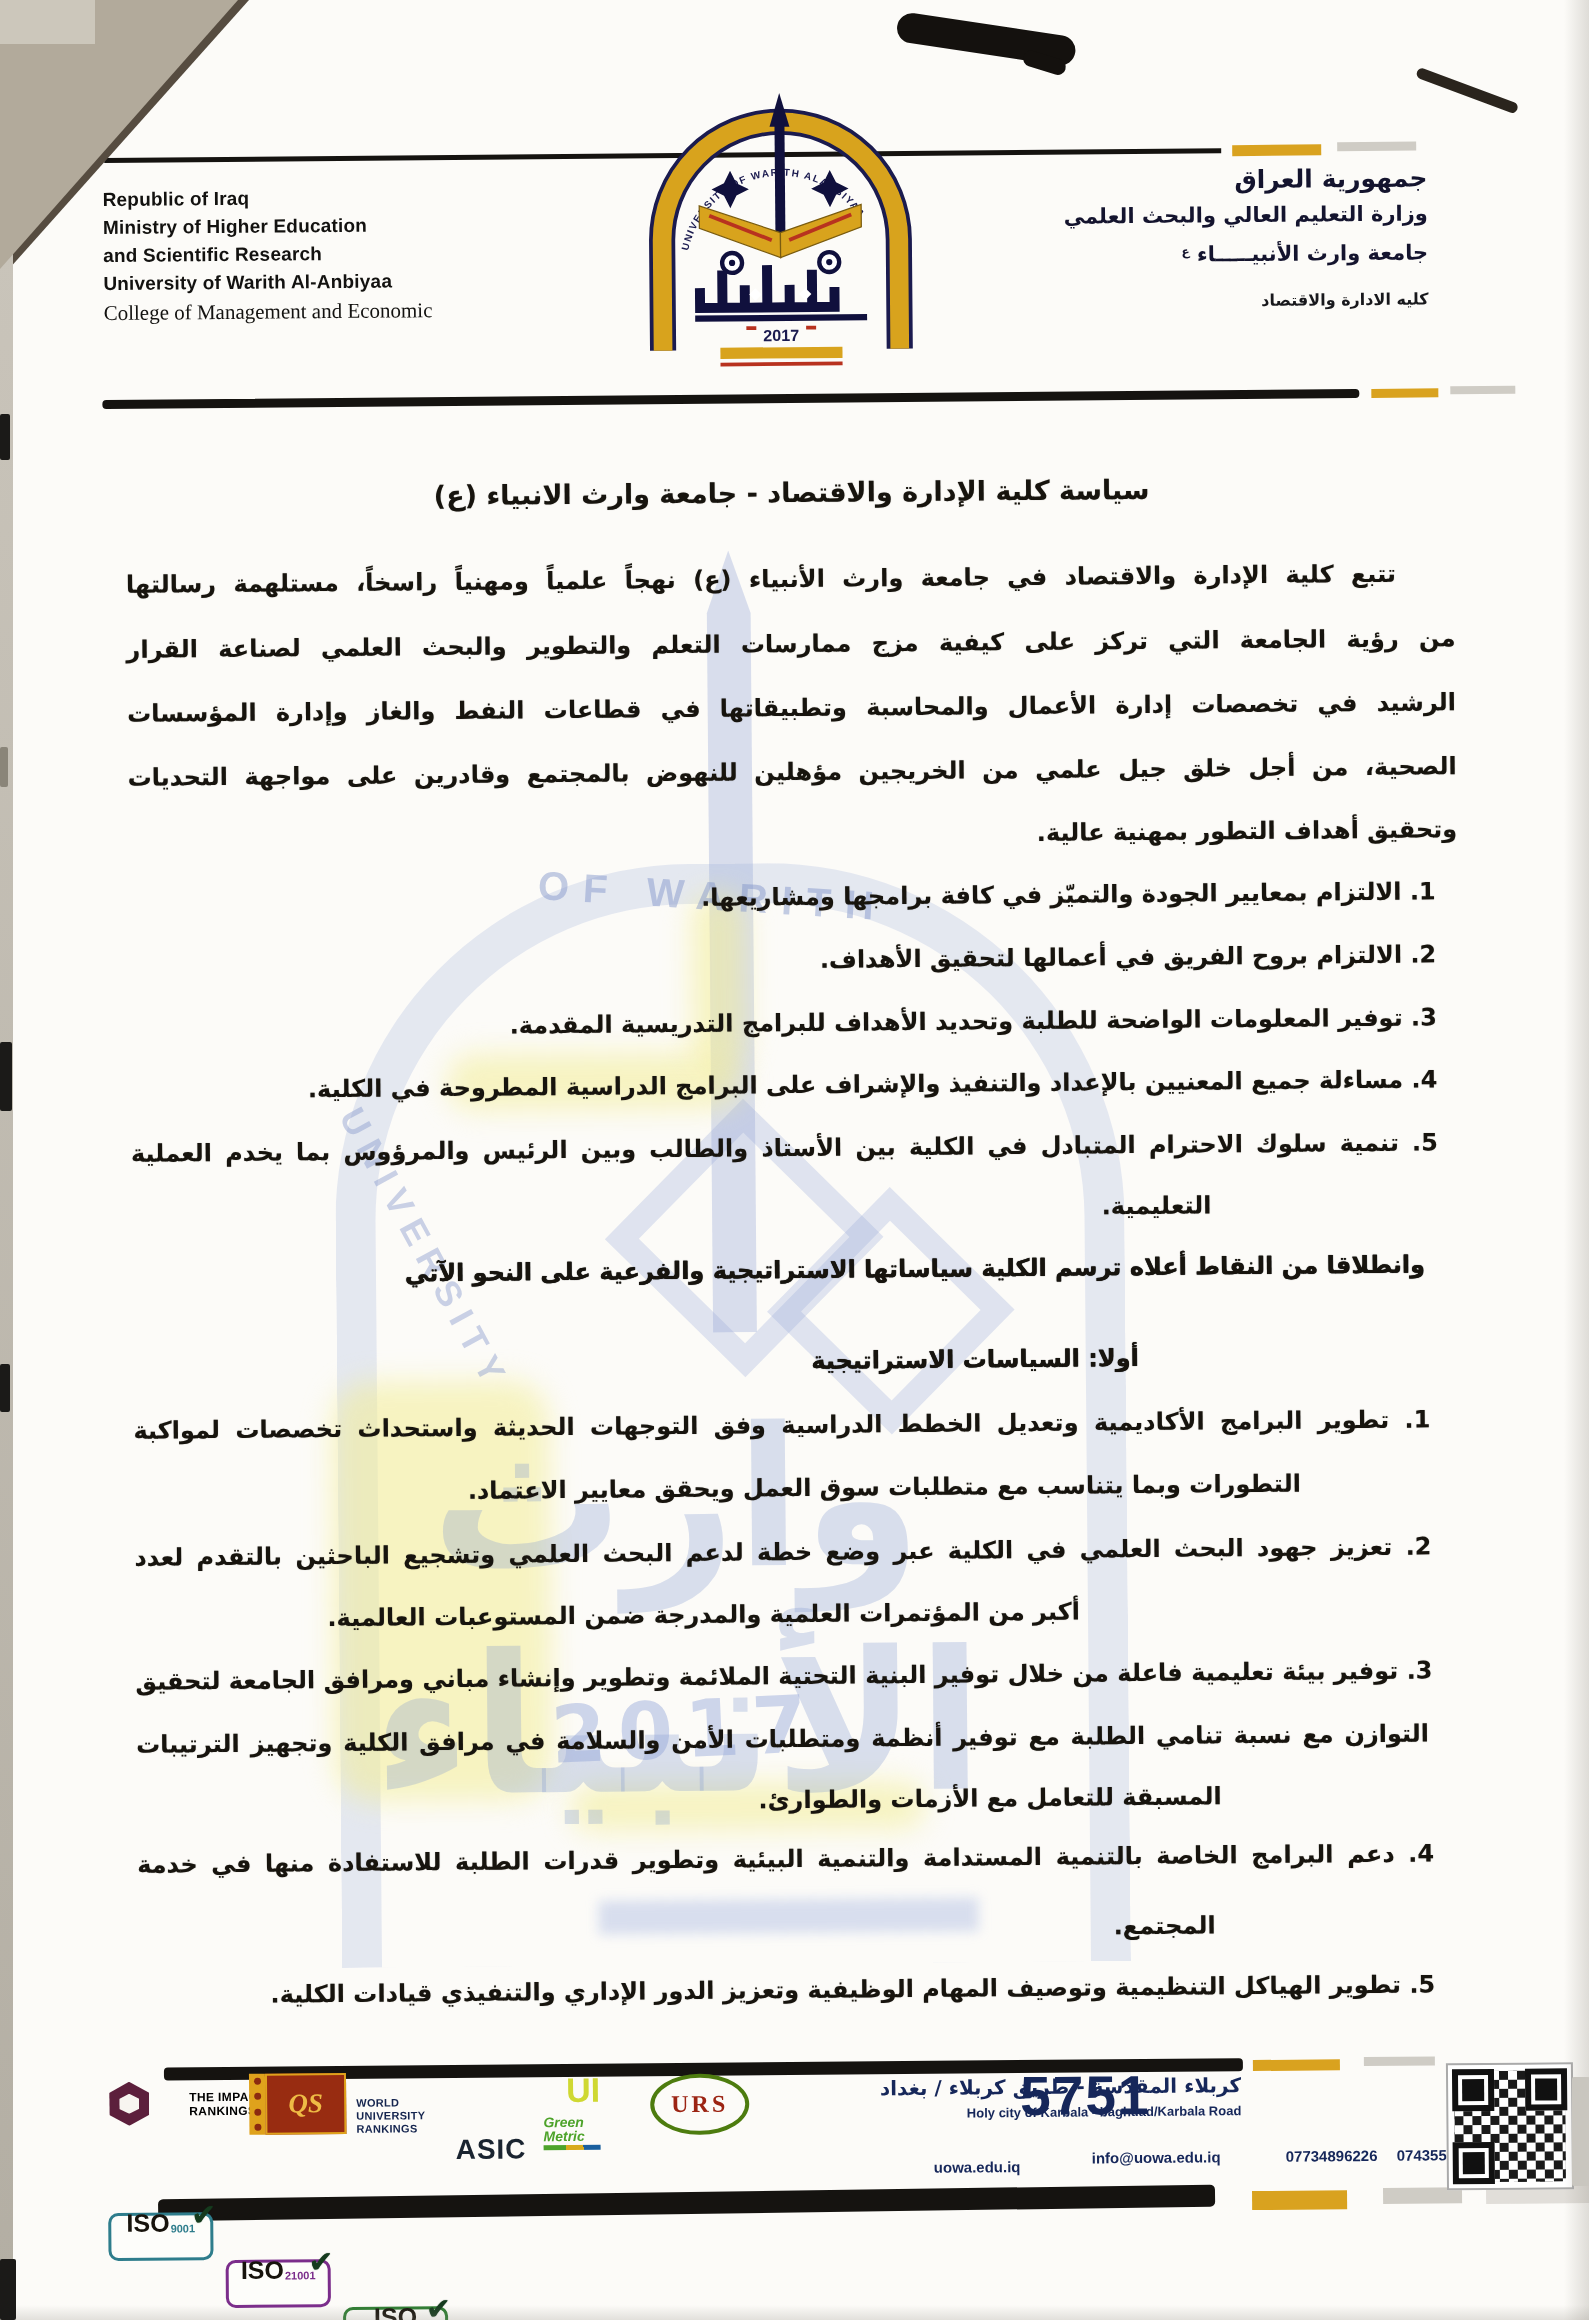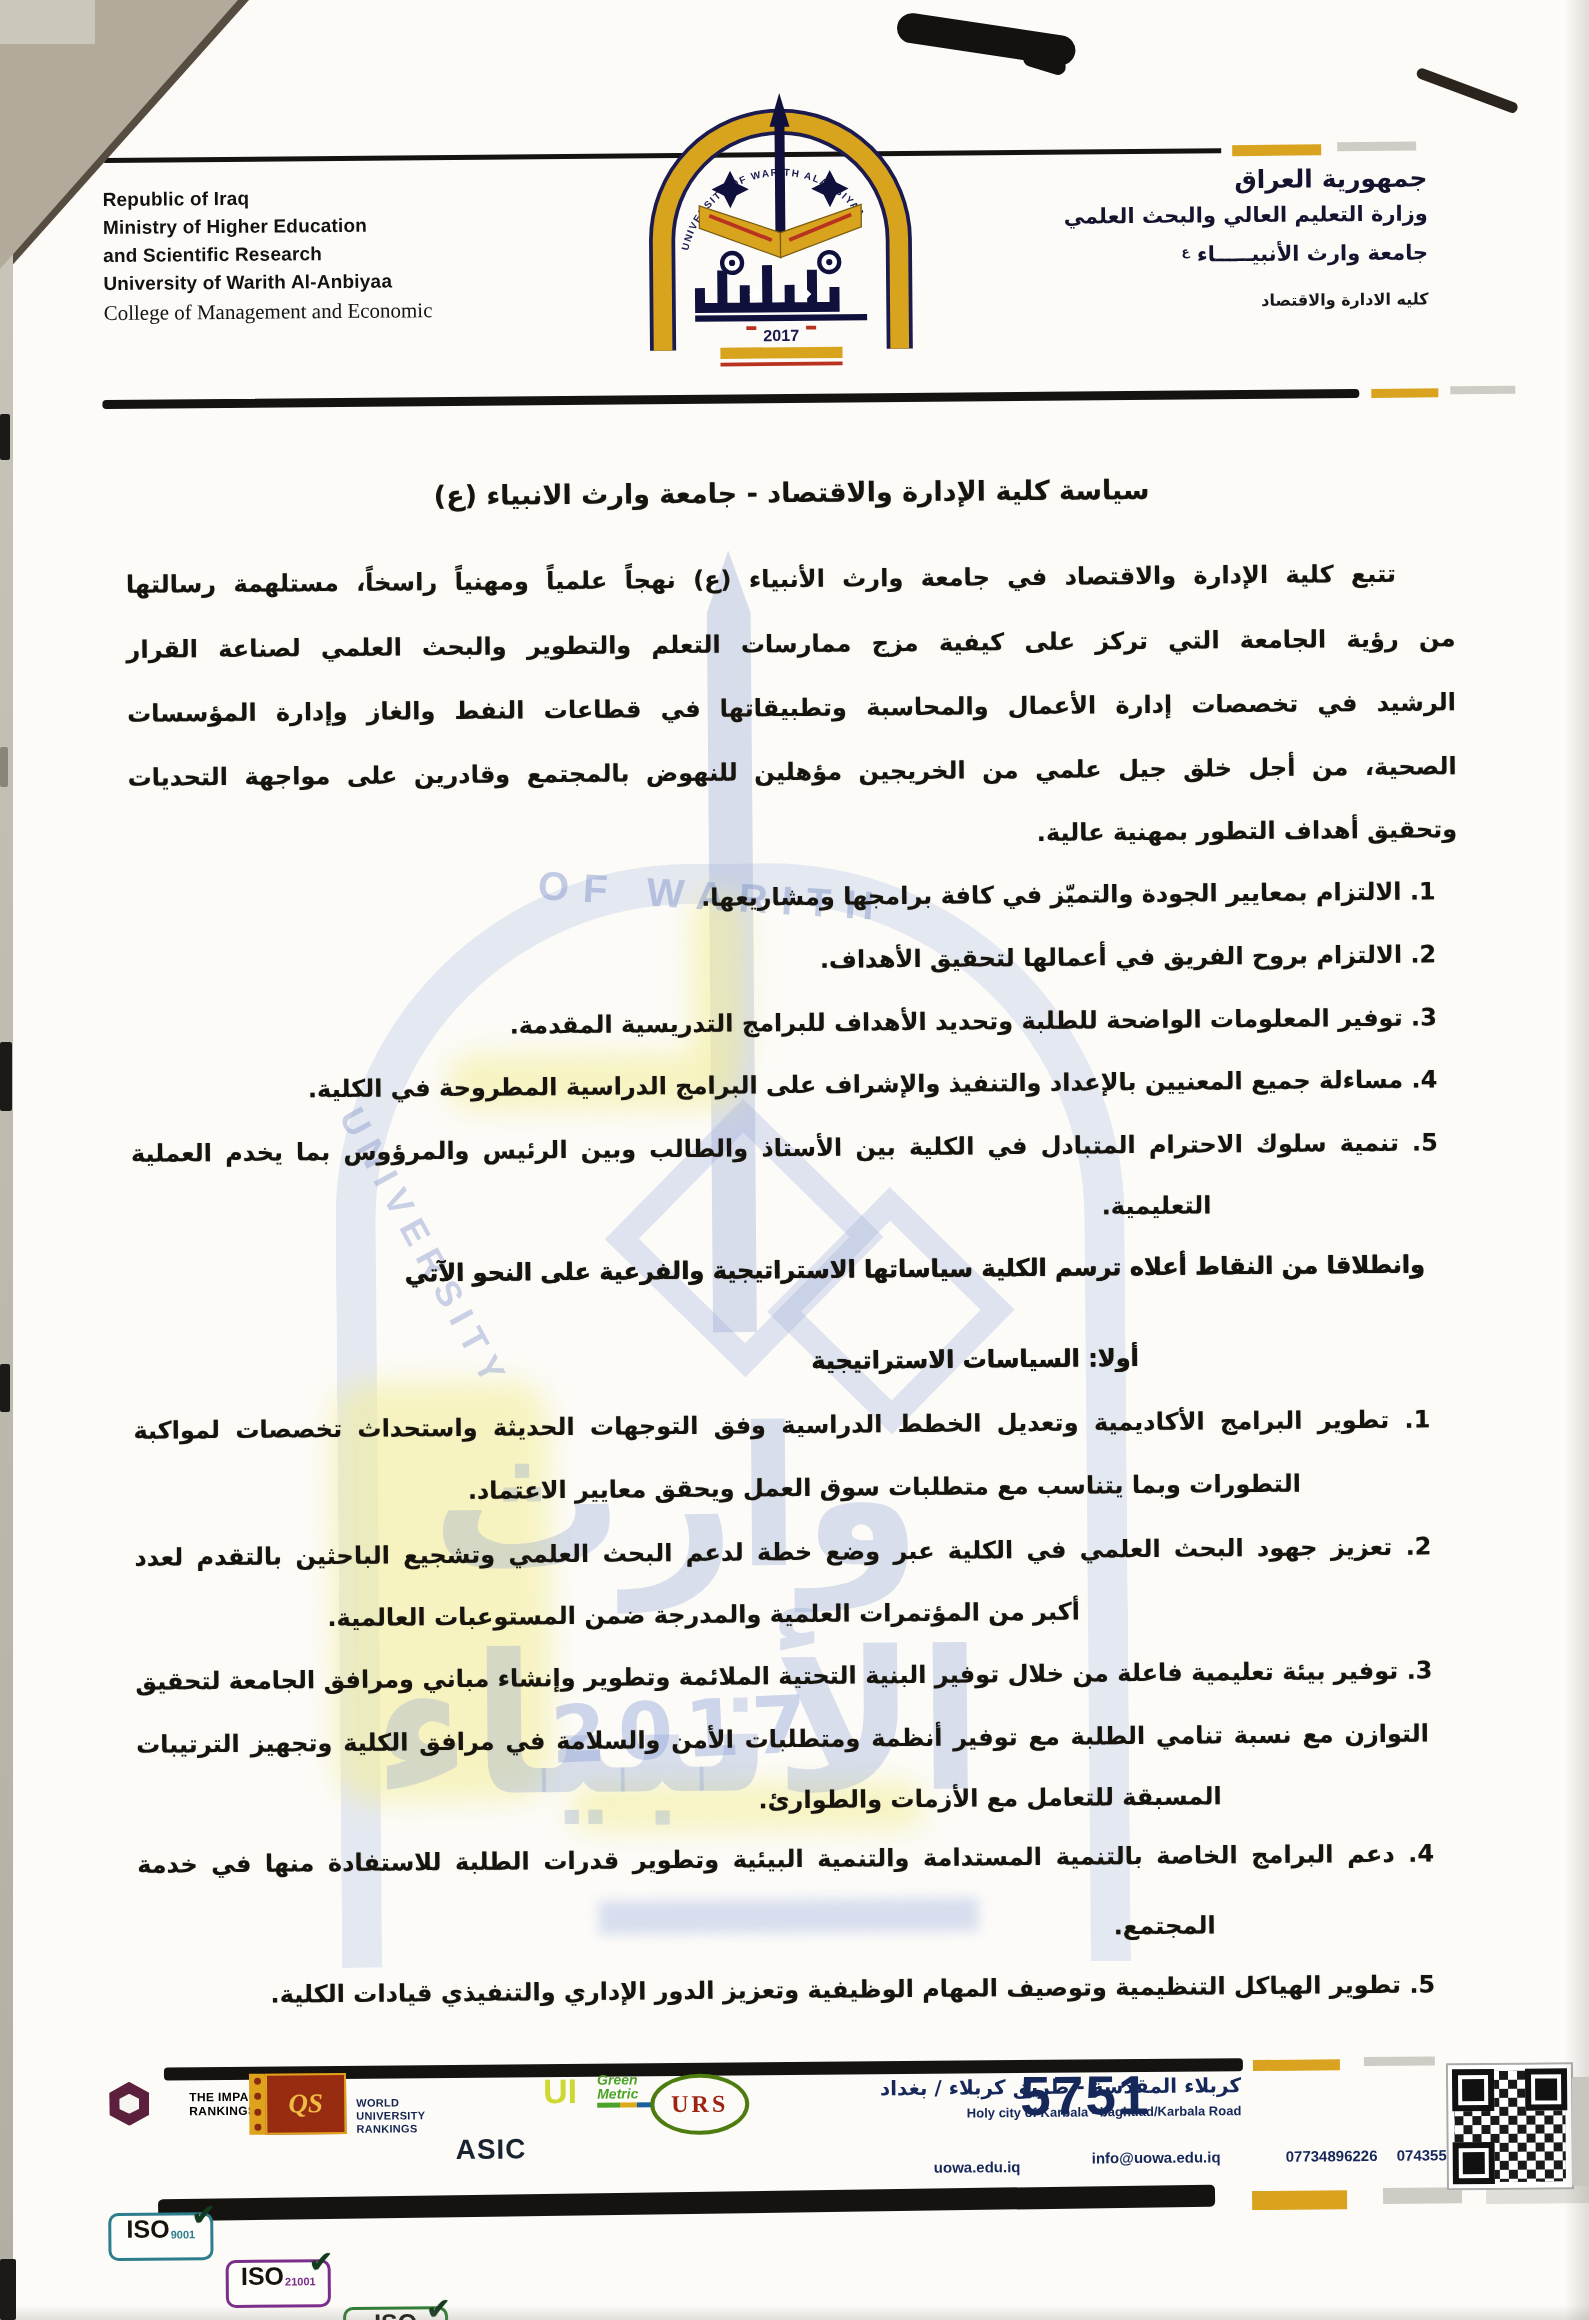--- a/index.html
+++ b/index.html
@@ -84,30 +84,30 @@
     clip-path:polygon(50% 0,100% 25%,100% 75%,50% 100%,0 75%,0 25%);}
   .impact-txt{font:700 12px "Liberation Sans",sans-serif;color:#000000;line-height:14px;letter-spacing:0.4px;margin-left:32px;}
   .qs-badge{width:97px;height:61px;display:flex;}
   .qs-strip{width:16px;height:100%;background:#dfa21c;display:flex;flex-direction:column;
     justify-content:space-around;align-items:center;}
   .qs-strip i{width:7px;height:7px;border-radius:50%;background:#8c2a10;}
   .qs-main{flex:1;background:#982c11;border:2px solid #dfa21c;display:flex;align-items:center;
     justify-content:center;font:700 italic 27px "Liberation Serif",serif;color:#eebb45;}
   .wur-txt{font:700 11px "Liberation Sans",sans-serif;color:#15254f;line-height:13px;letter-spacing:0.3px;margin-top:16px;}
   .asic{font:700 28px "Liberation Sans",sans-serif;color:#1a2430;letter-spacing:1px;position:relative;}
-  .gm{display:flex;align-items:center;gap:20px;}
+  .gm{display:flex;align-items:flex-end;gap:8px;flex-direction:column;}
   .gm .ui{font:700 34px "Liberation Sans",sans-serif;color:#cfd832;line-height:34px;}
   .gm .gtxt{font:700 italic 14px "Liberation Sans",sans-serif;color:#4da32a;line-height:14px;}
   .gm .bar{height:5px;width:57px;margin-top:2px;
     background:linear-gradient(90deg,#4da32a 0 40%,#d8aa1c 40% 70%,#1a5f9e 70% 100%);}
   .urs{width:91px;height:53px;border:4px solid #4d7c0f;border-radius:50%;display:flex;
     align-items:center;justify-content:center;font:700 24px "Liberation Serif",serif;
     color:#9c2413;letter-spacing:3px;}
   .iso{width:105px;height:48px;border-radius:10px;background:#fdfdfa;position:relative;
-    display:flex;align-items:flex-end;justify-content:center;gap:1px;padding-bottom:16px;box-sizing:border-box;}
+    display:flex;align-items:flex-end;justify-content:center;gap:1px;padding-bottom:22px;box-sizing:border-box;}
   .iso .big{font:800 25px "Liberation Sans",sans-serif;color:#17130c;line-height:25px;}
   .iso .num{font:700 11px "Liberation Sans",sans-serif;line-height:13px;margin-top:12px;}
   .iso .chk{position:absolute;right:-6px;top:-18px;font-size:30px;font-weight:800;
     text-shadow:0 0 1px currentColor;}
   .addr-ar{font:700 20px "DejaVu Sans",sans-serif;direction:rtl;}
   .addr-en{font:700 13px "Liberation Sans",sans-serif;}
   .bignum{font:700 55px "Liberation Sans",sans-serif;letter-spacing:2px;line-height:55px;}
   .ctxt{font:700 15px "Liberation Sans",sans-serif;}
   .qr{position:absolute;left:1438px;top:2069px;width:123px;height:123px;background:#fff;
     border:2px solid #aaa;z-index:3;}

